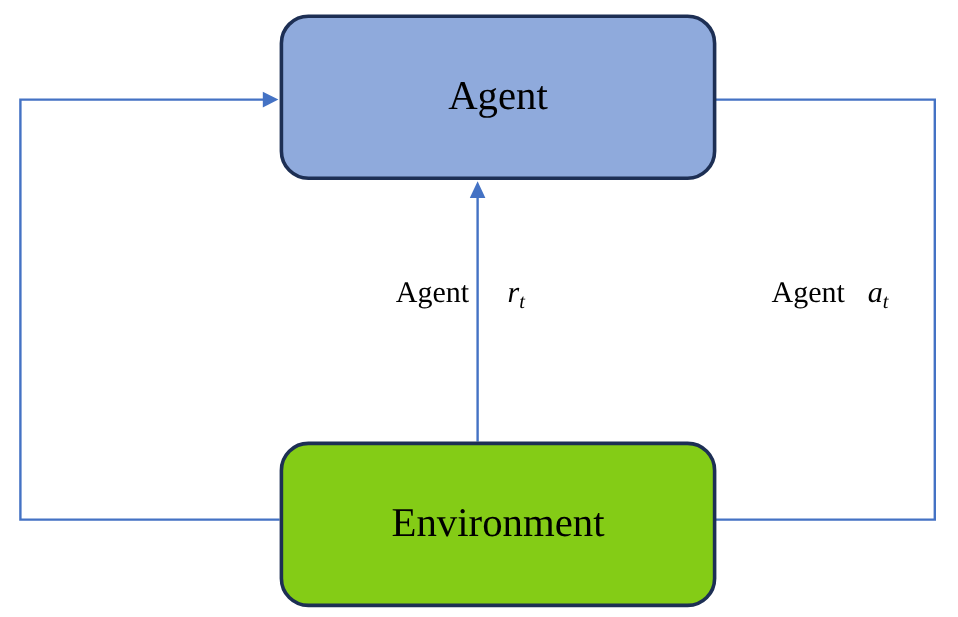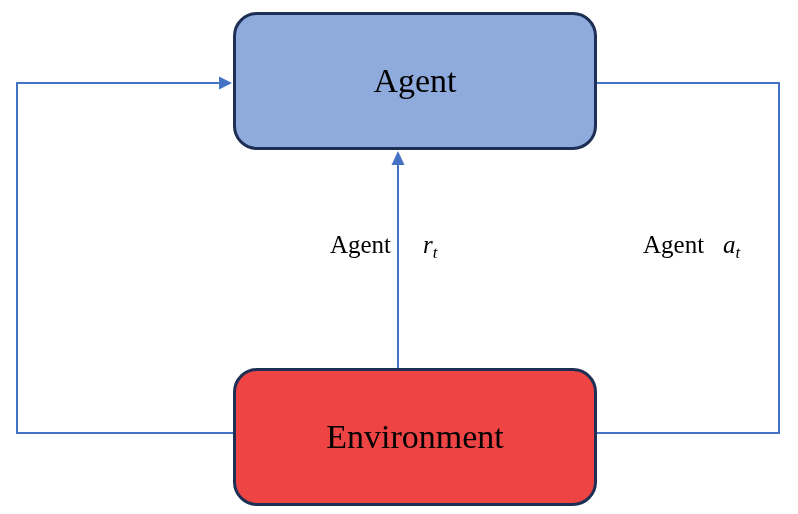--- a/index.html
+++ b/index.html
@@ -84,21 +84,21 @@
     <polygon class="head" points="398,151 391.5,165 404.5,165"></polygon>
 
     <polyline class="wire" points="561,83 779,83 779,433 576,433"></polyline>
     <polygon class="head" points="563,433 576,426.5 576,439.5"></polygon>
   </svg>
 
   <div class="node node-agent" style="background: rgb(143, 170, 220); border-color: rgb(29, 47, 84);">
     <span>Agent</span>
   </div>
 
-  <div class="node node-environment" style="background: #ef4444; border-color: rgb(29, 47, 84); justify-content: center;">
+  <div class="node node-environment" style="background: #84cc16; border-color: rgb(29, 47, 84); justify-content: center;">
     <span>Environment</span>
   </div>
 
 
   <div class="edge-label label-reward-word">
     <span>Agent</span>
   </div>
   <div class="edge-label label-reward-math">
     <span class="math"><i>r</i><sub>t</sub></span>
   </div>

